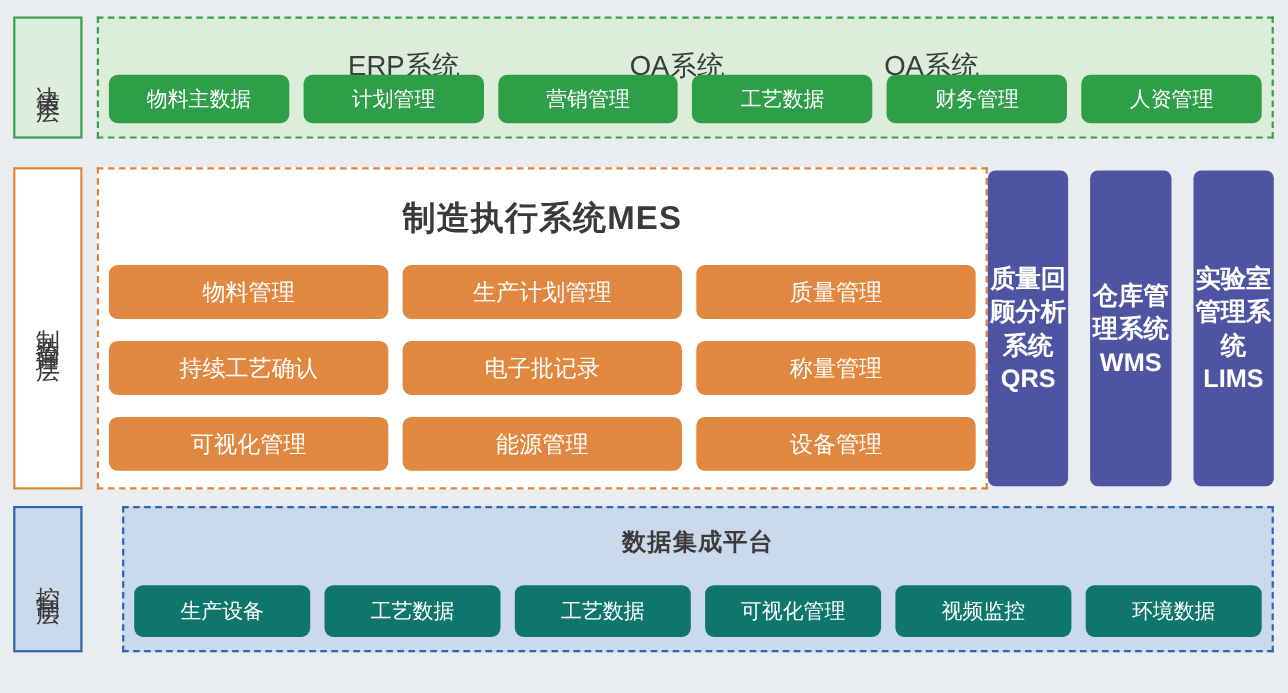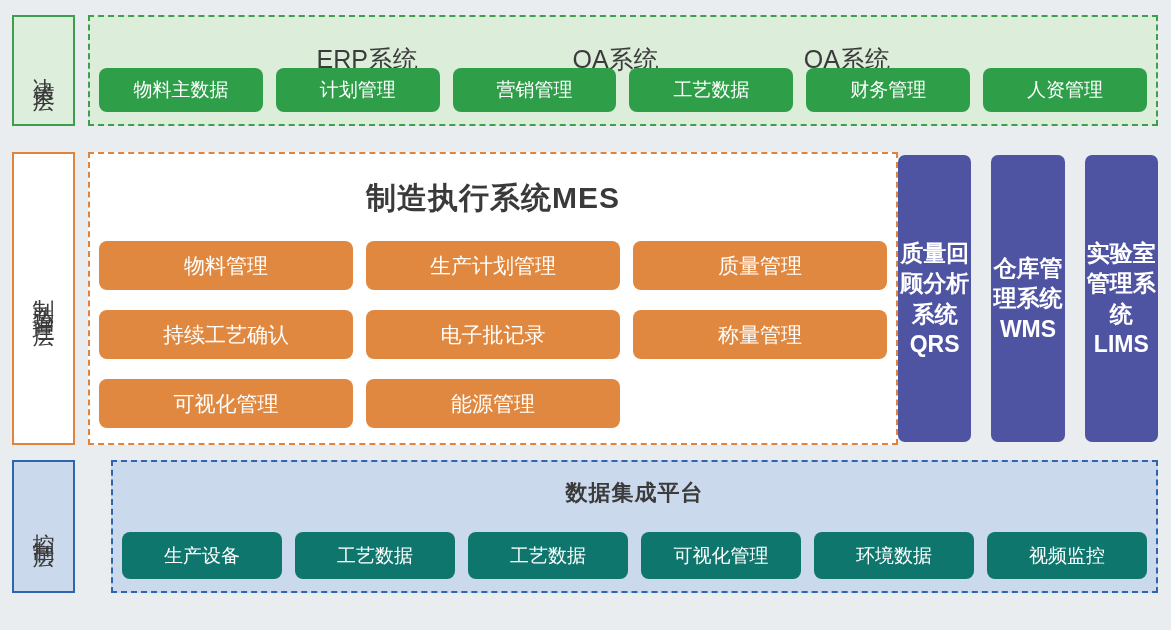--- a/index.html
+++ b/index.html
@@ -126,20 +126,21 @@
         <div class="mes-title">制造执行系统MES</div>
         <div class="mes-grid">
           <div class="pill-orange">物料管理</div>
           <div class="pill-orange">生产计划管理</div>
           <div class="pill-orange">质量管理</div>
           <div class="pill-orange">持续工艺确认</div>
           <div class="pill-orange">电子批记录</div>
           <div class="pill-orange">称量管理</div>
           <div class="pill-orange">可视化管理</div>
           <div class="pill-orange">能源管理</div>
+          <div class="pill-orange">设备管理</div>
         </div>
       </div>
       <div class="side-col">
         <div class="side-box">
           <span>质量回顾分析</span>
           <span>系统QRS</span>
         </div>
         <div class="side-box">
           <span>仓库管理系统</span>
           <span>WMS</span>
@@ -154,19 +155,19 @@
 
   <section class="layer layer-control">
     <div class="layer-label label-blue">控制层</div>
     <div class="layer-body body-blue">
       <div class="platform-title">数据集成平台</div>
       <div class="btn-row">
         <div class="pill pill-blue">生产设备</div>
         <div class="pill pill-blue">工艺数据</div>
         <div class="pill pill-blue">工艺数据</div>
         <div class="pill pill-blue">可视化管理</div>
+        <div class="pill pill-blue">视频监控</div>
         <div class="pill pill-blue">环境数据</div>
-        <div class="pill pill-blue">视频监控</div>
       </div>
     </div>
   </section>
 
 </div>
 
 </body></html>

